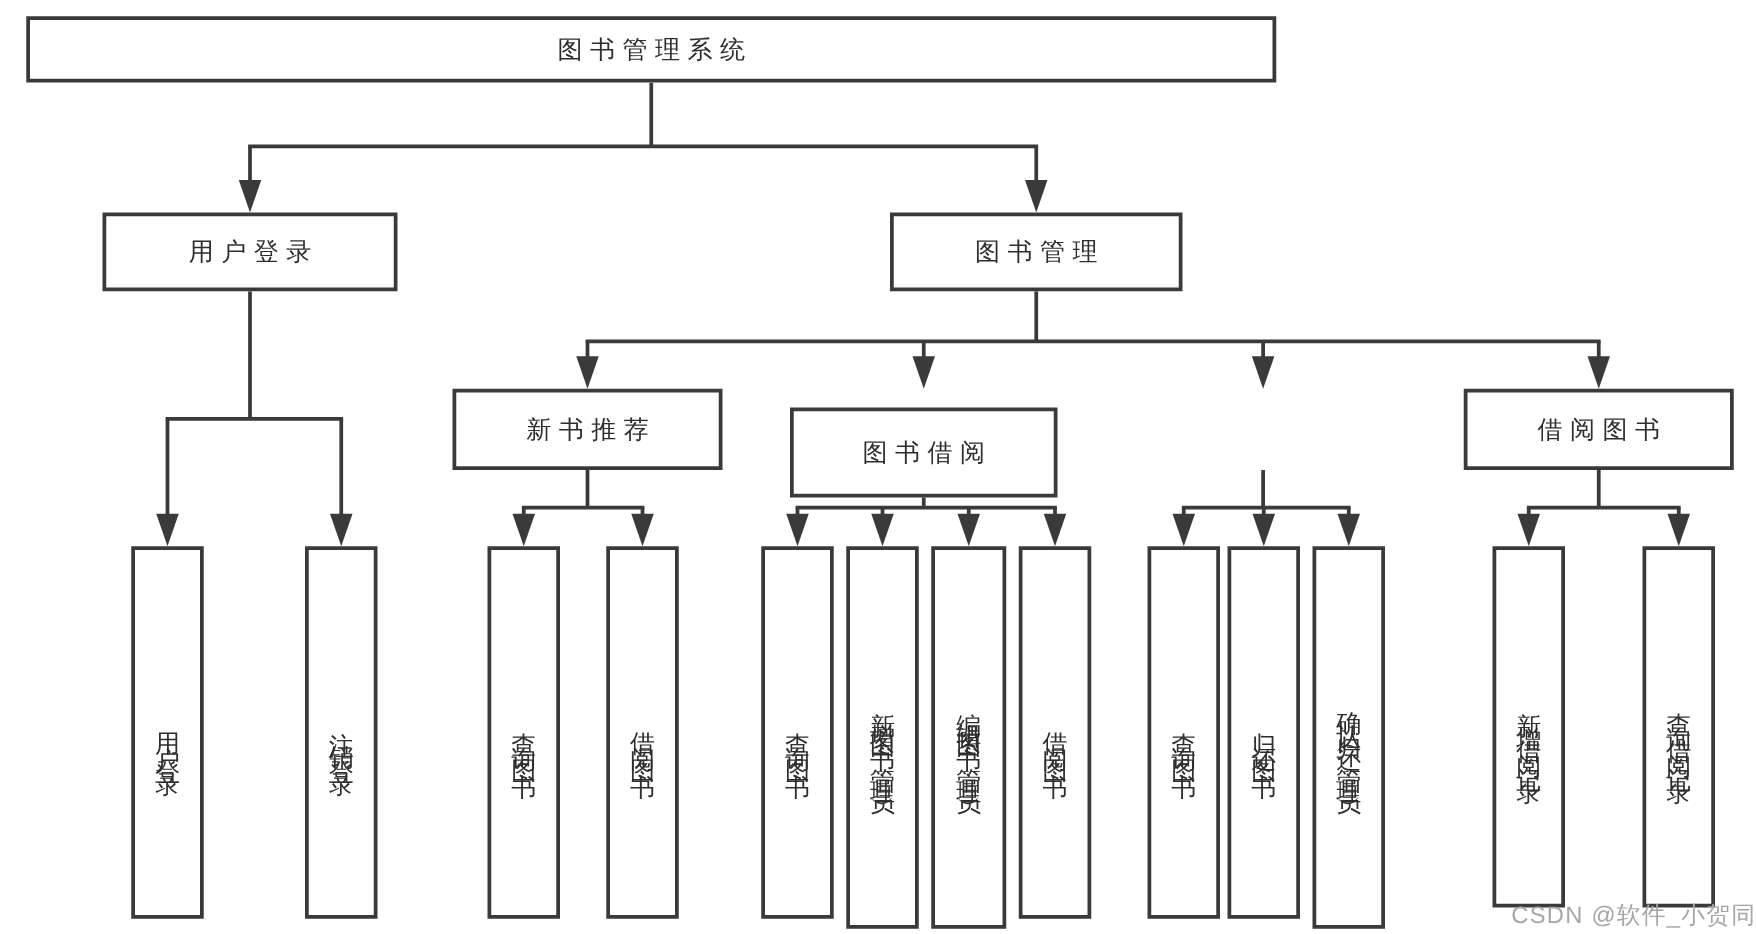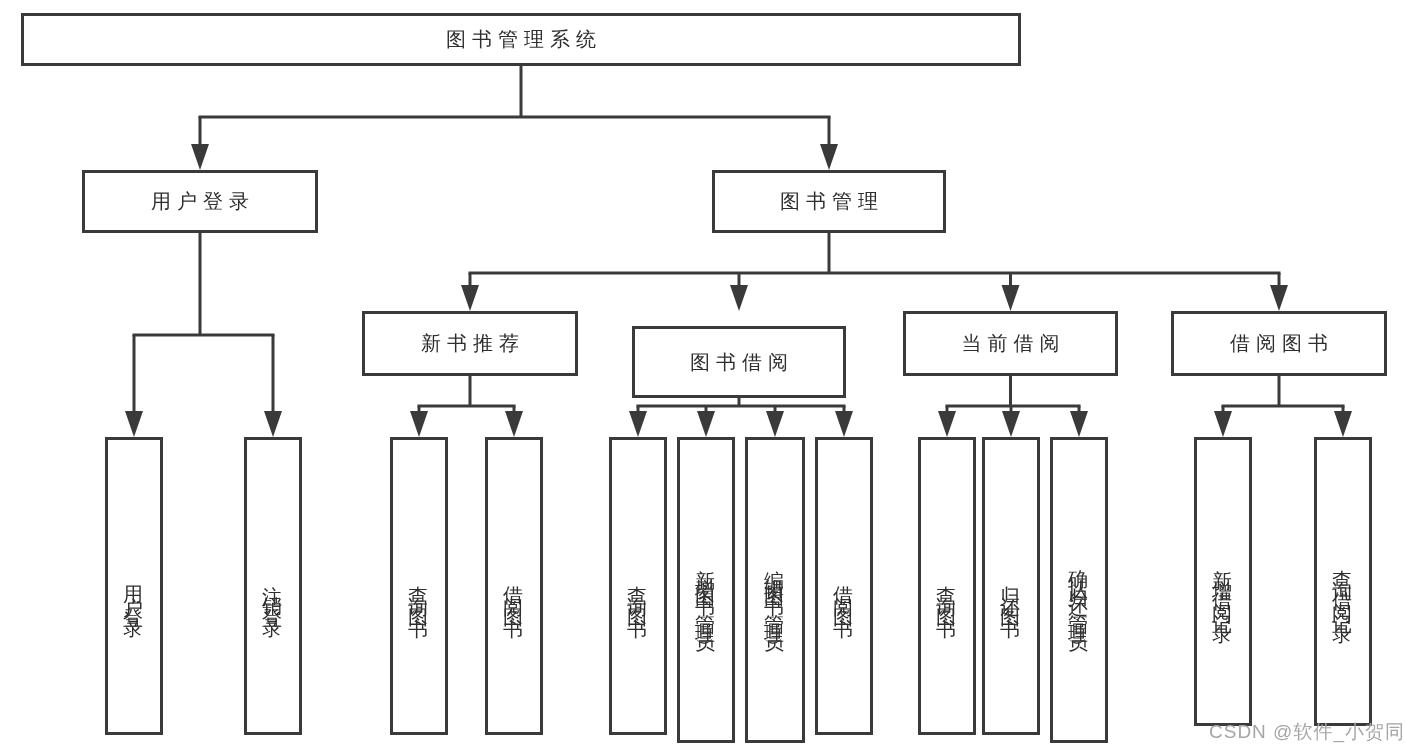--- a/index.html
+++ b/index.html
@@ -86,21 +86,20 @@
       <polygon points="1334,411 1352,411 1343,437" fill="#3a3a3a"></polygon>
     </svg>
 
   <div class="node h" style="left:21px;top:13px;width:1000px;height:53px">图书管理系统</div>
 
   <div class="node h" style="left:82px;top:170px;width:236px;height:63px">用户登录</div>
   <div class="node h" style="left:362px;top:311px;width:216px;height:65px">新书推荐</div>
 
   <div class="node h" style="left:712px;top:170px;width:234px;height:63px">图书管理</div>
   <div class="node h" style="left:632px;top:326px;width:214px;height:72px">图书借阅</div>
-  <div class="node h" style="left:903px;top:311px;width:215px;height:65px">当前借阅</div>
   <div class="node h" style="left:1171px;top:311px;width:216px;height:65px">借阅图书</div>
 
   <div class="node v" style="left:105px;top:437px;width:58px;height:298px">用户登录</div>
   <div class="node v" style="left:244px;top:437px;width:58px;height:298px">注销登录</div>
 
   <div class="node v" style="left:390px;top:437px;width:58px;height:298px">查询图书</div>
   <div class="node v" style="left:485px;top:437px;width:58px;height:298px">借阅图书</div>
 
   <div class="node v" style="left:609px;top:437px;width:58px;height:298px">查询图书</div>
   <div class="node v dense" style="left:677px;top:437px;width:58px;height:306px">新增图书（管理员）</div>

